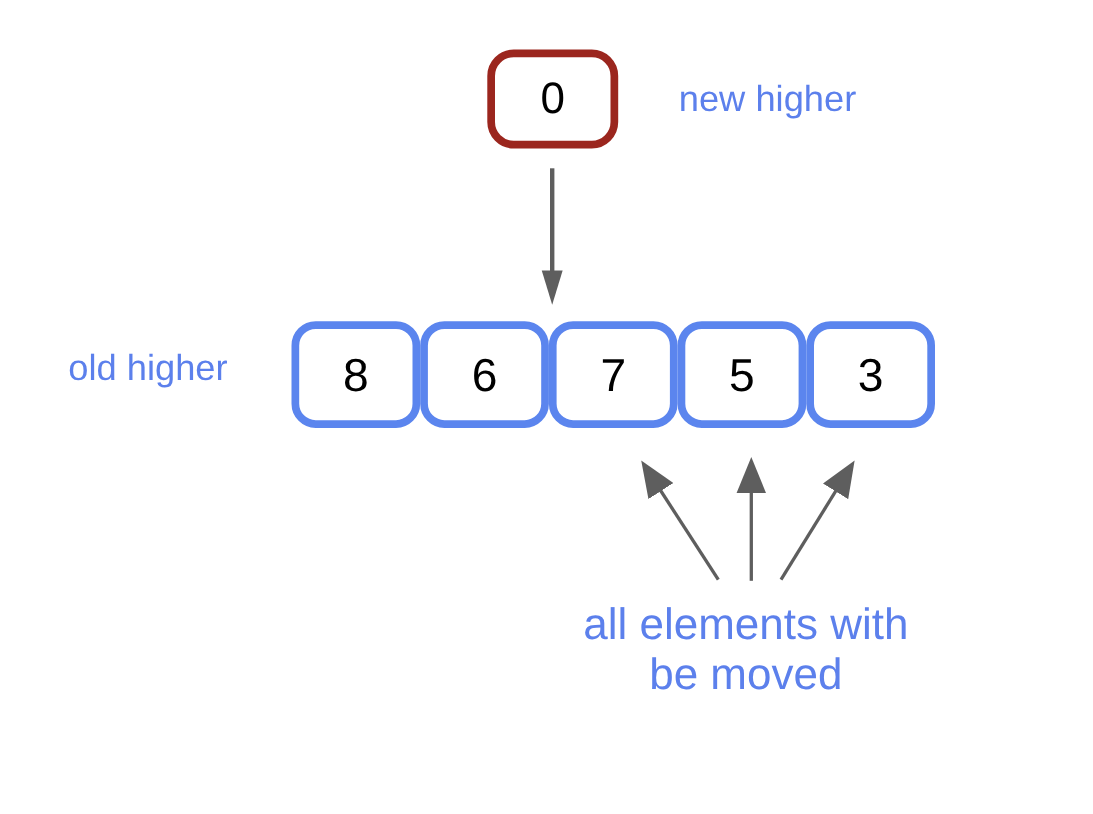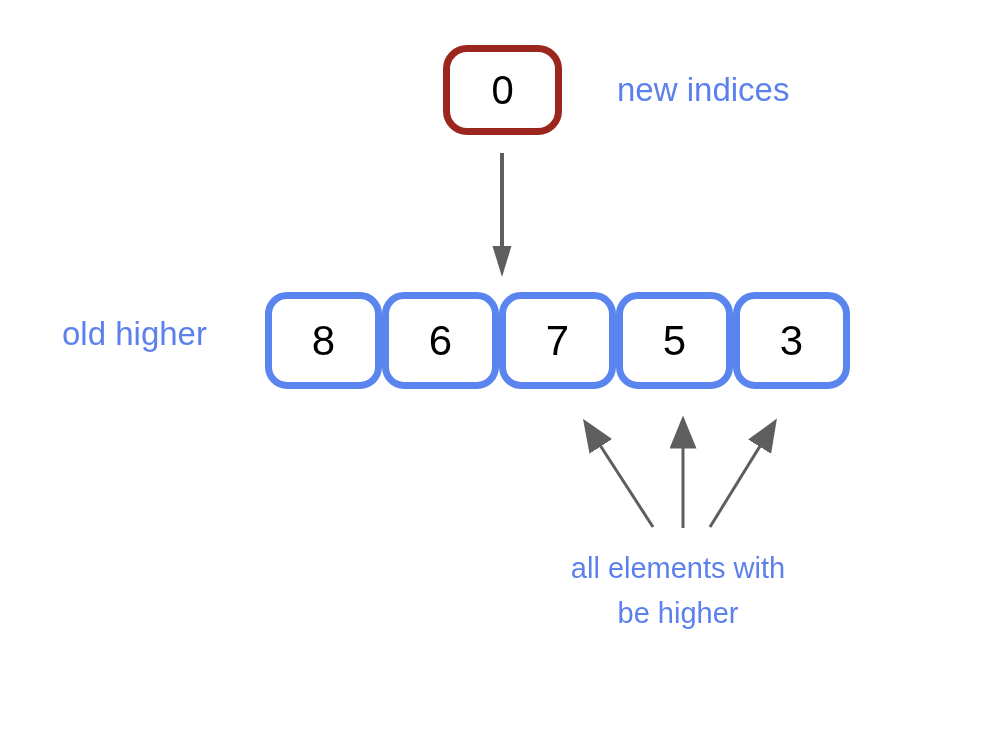--- a/index.html
+++ b/index.html
@@ -72,21 +72,21 @@
   }
 
   
   .annotation {
     position: absolute;
     left: 478px;
     top: 546px;
     width: 400px;
     text-align: center;
     color: var(--label-text, #5c80ec);
-    font-size: 29px;
+    font-size: 40px;
     line-height: 45px;
   }
 
   
   svg.arrows {
     position: absolute;
     left: 0;
     top: 0;
     pointer-events: none;
   }
@@ -100,21 +100,21 @@
   }
 </style>
 </head>
 <body>
 
 <div class="canvas">
 
   <div class="new-box">
     <span class="value">0</span>
   </div>
-  <div class="label new-element-label">new indices</div>
+  <div class="label new-element-label">new higher</div>
 
   <div class="label old-array-label">old higher</div>
   <div class="array-row">
     <div class="cell">
       <span class="value">8</span>
     </div>
     <div class="cell">
       <span class="value">6</span>
     </div>
     <div class="cell">
@@ -123,21 +123,21 @@
     <div class="cell">
       <span class="value">5</span>
     </div>
     <div class="cell">
       <span class="value">3</span>
     </div>
   </div>
 
   <div class="annotation">
     <div>all elements with</div>
-    <div>be higher</div>
+    <div>be moved</div>
   </div>
 
   <svg class="arrows" width="994" height="740" viewBox="0 0 994 740">
     <defs>
       <marker id="fan-head" markerWidth="11" markerHeight="9" refX="8.5" refY="4.5" orient="auto">
         <polygon class="arrow-head" points="0,0 11,4.5 0,9"></polygon>
       </marker>
     </defs>
 
     <g>

